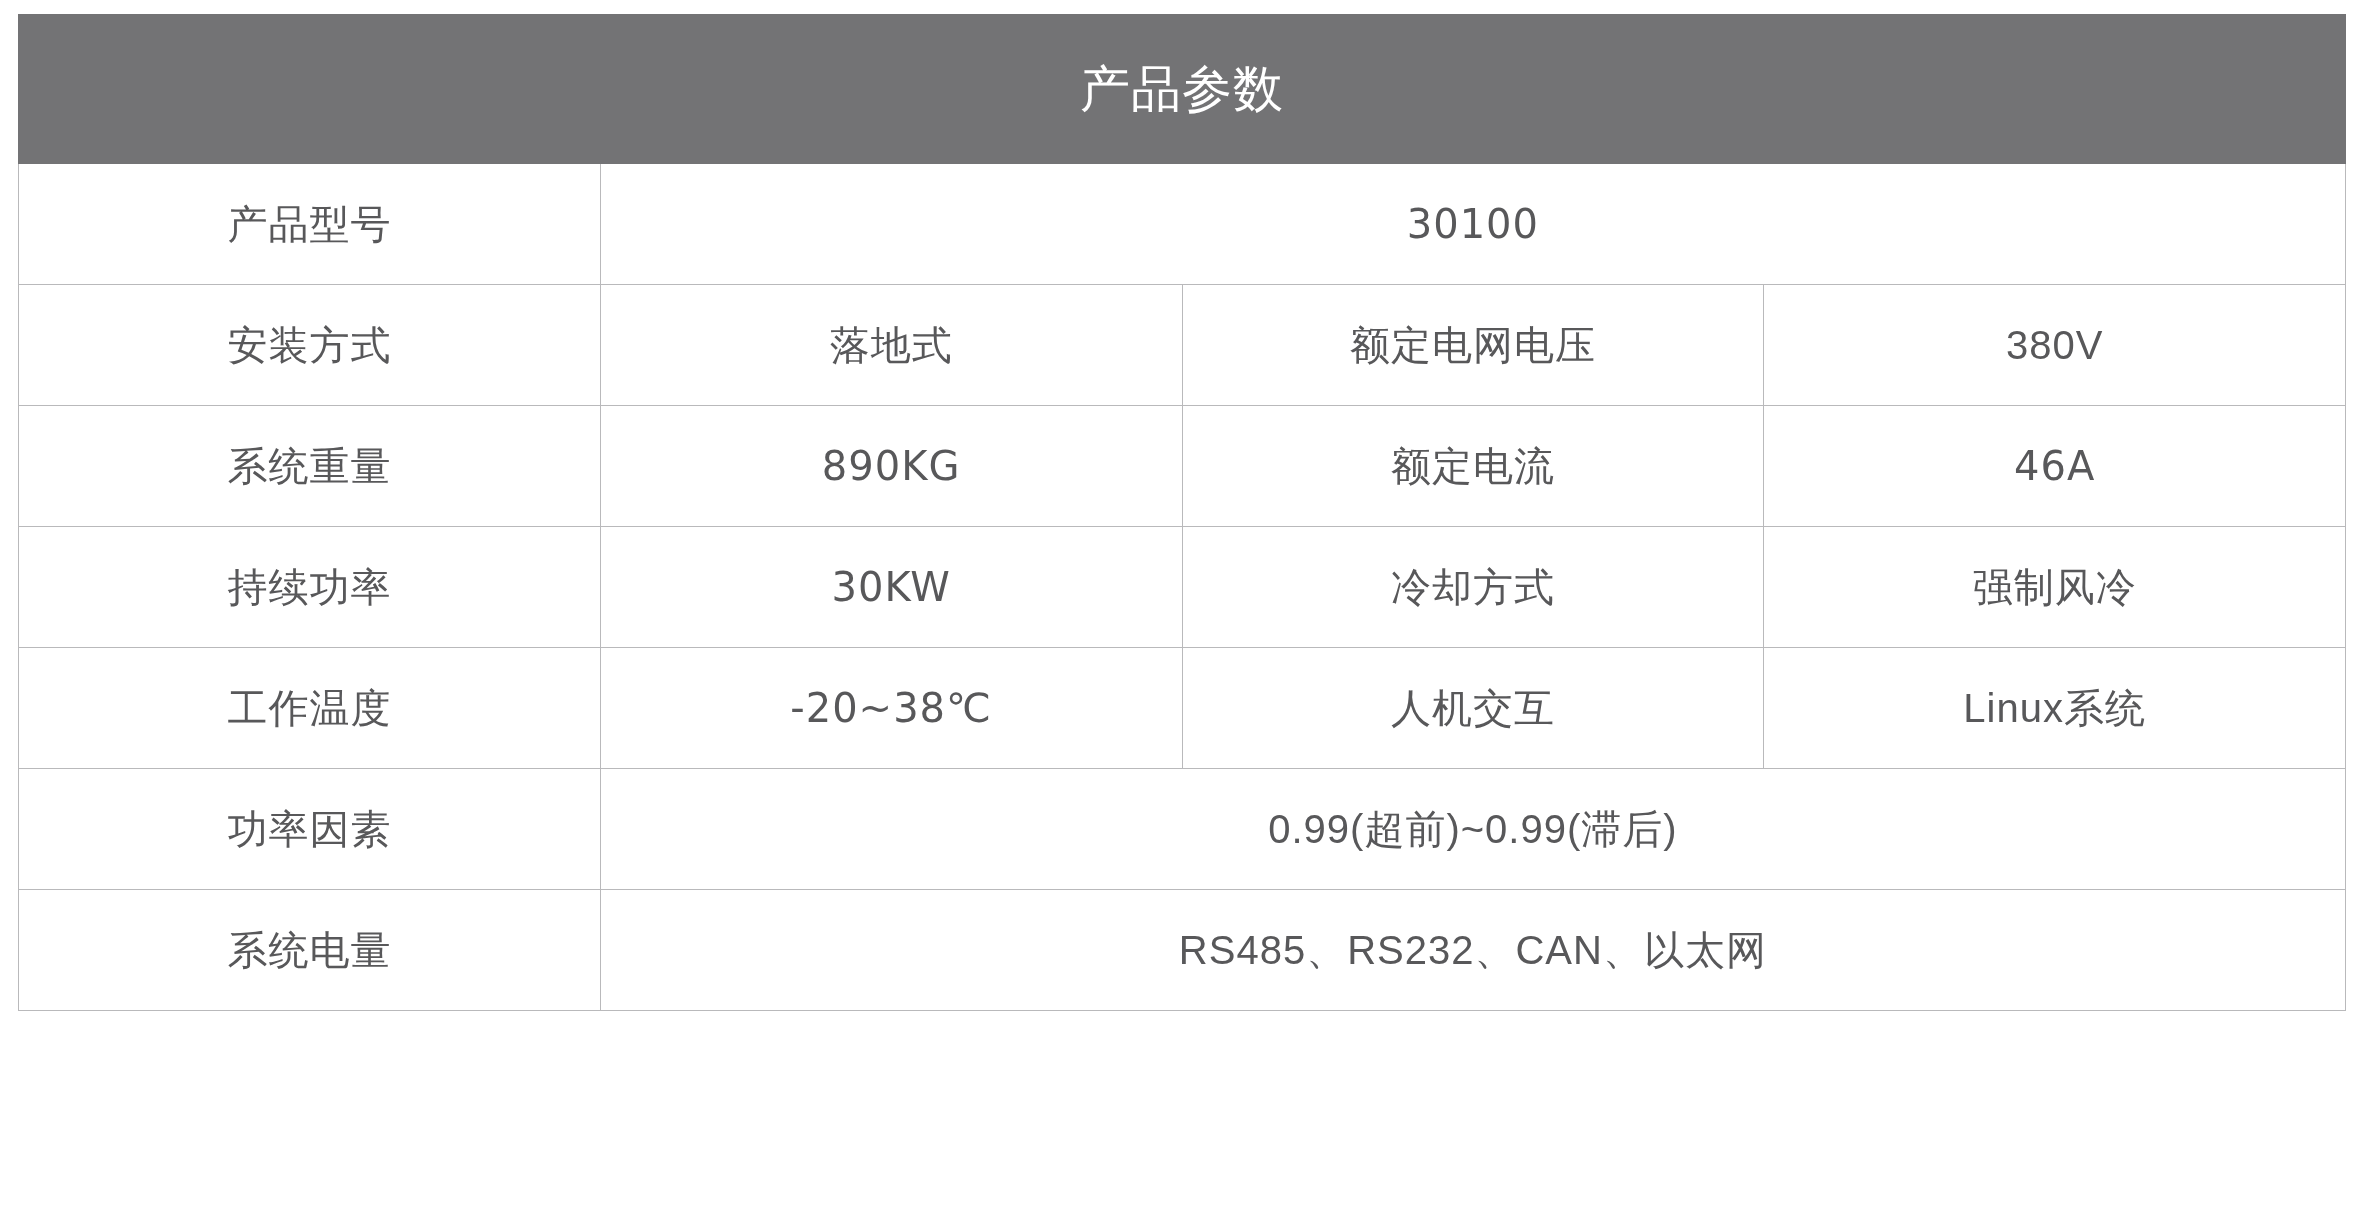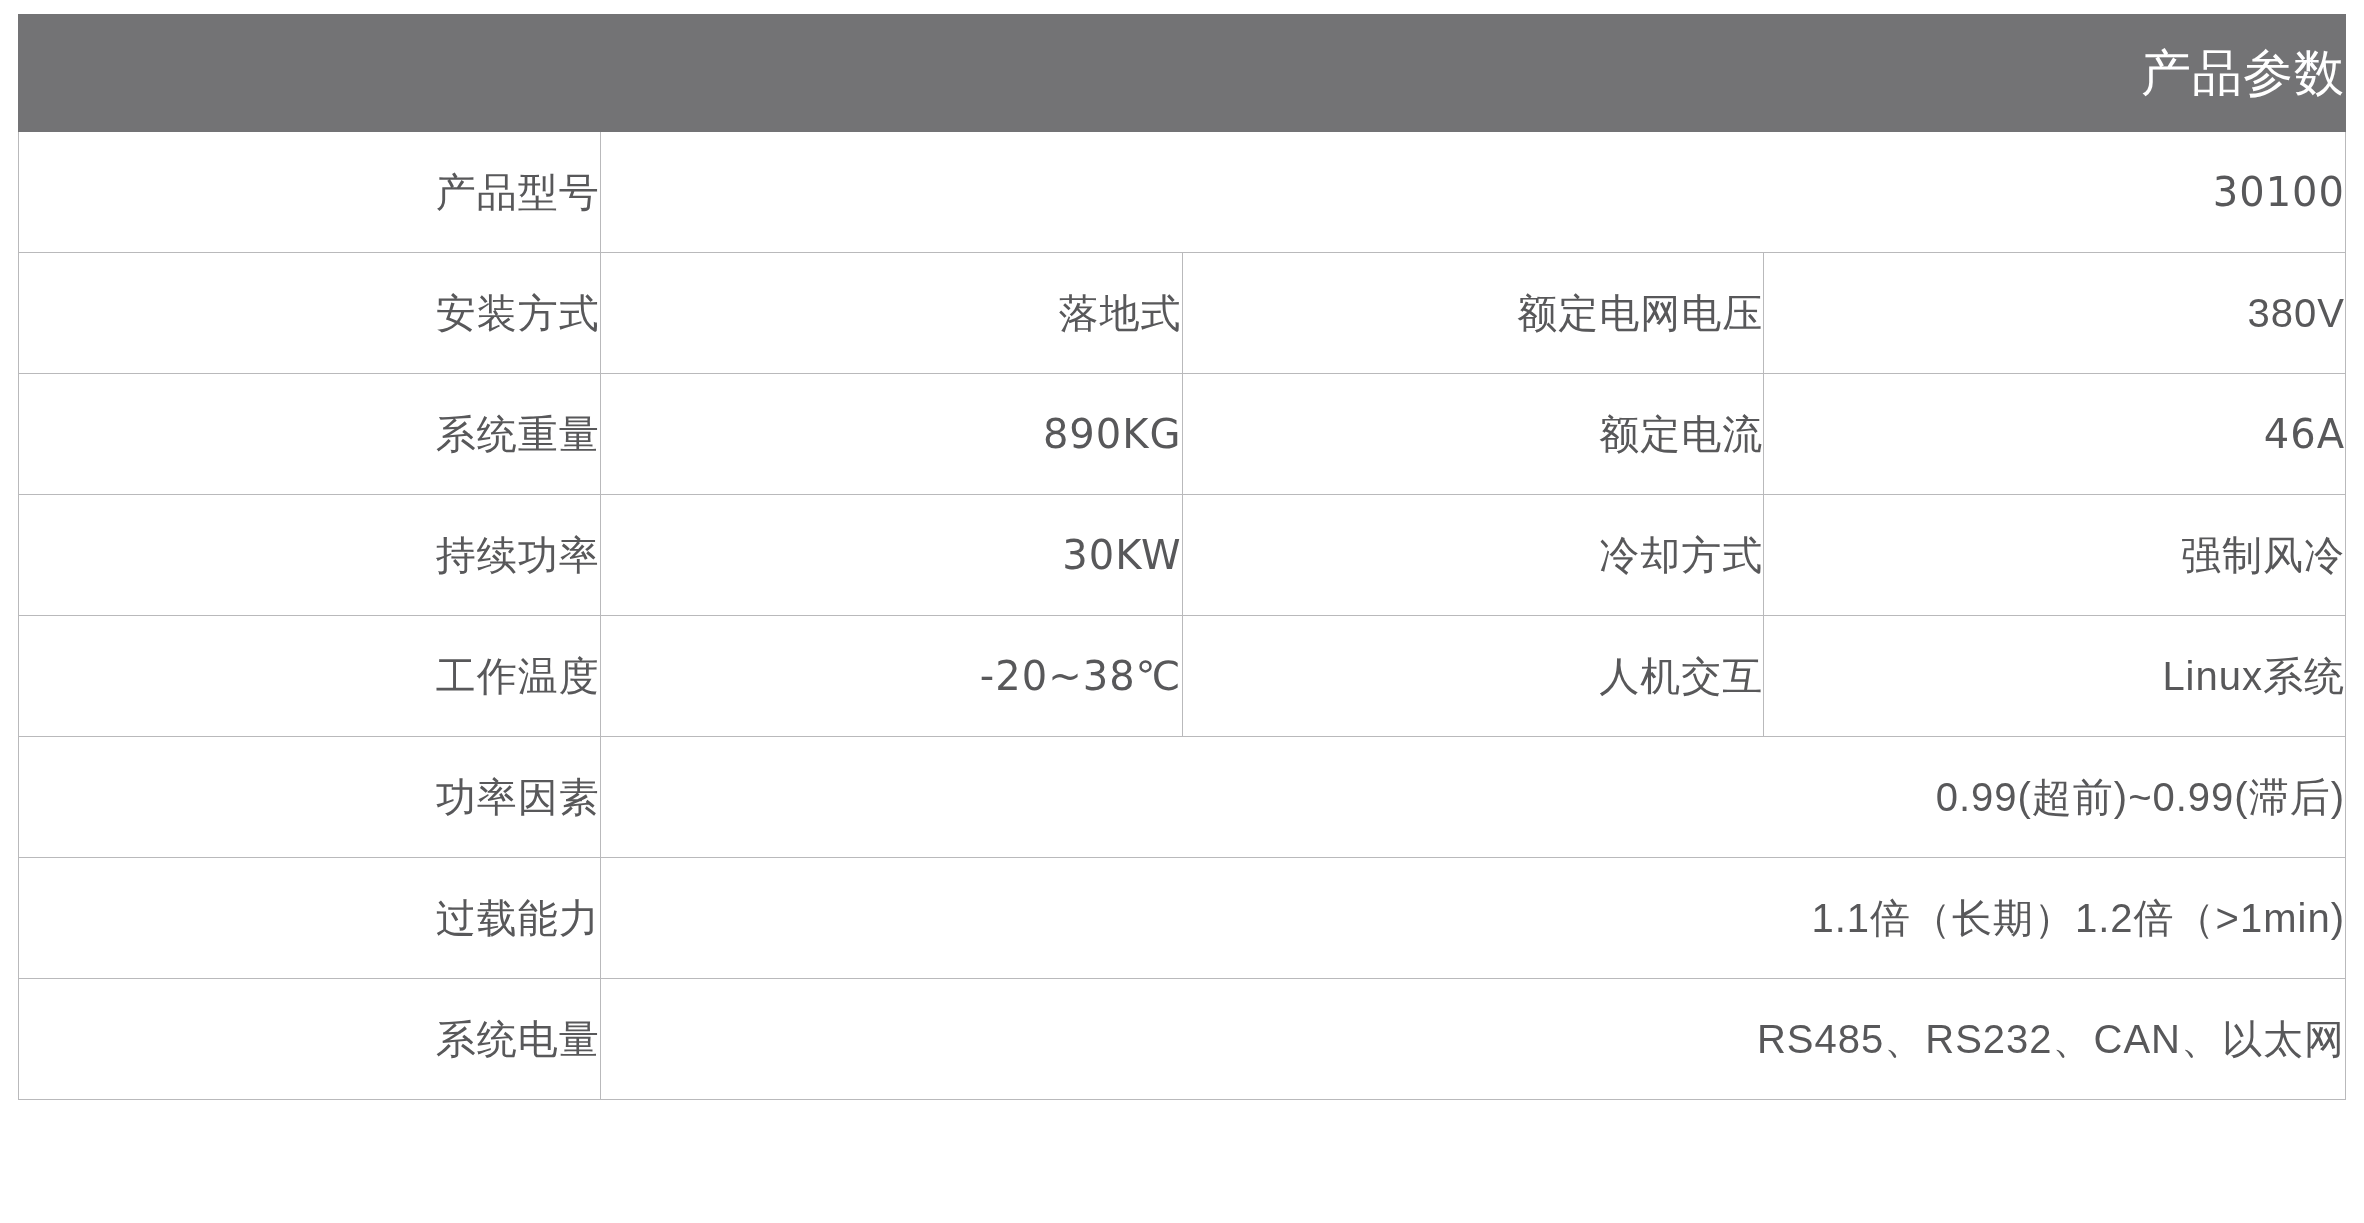--- a/index.html
+++ b/index.html
@@ -21,27 +21,27 @@
     background: #ffffff;
   }
   table.spec {
     border-collapse: collapse;
     table-layout: fixed;
     width: 2328px;
     border: 1px solid #b9b9bb;
   }
   table.spec td {
     border: 1px solid #b9b9bb;
-    text-align: right;
+    text-align: center;
     vertical-align: middle;
     font-size: 40px;
     color: #58585a;
     font-weight: 400;
     letter-spacing: 1px;
-    padding: 0;
+    padding: 16px;
   }
   .title-cell {
     background: #737375;
     color: #ffffff !important;
     font-size: 50px !important;
     height: 116px;
     letter-spacing: 3px;
     border: 1px solid #737375 !important;
   }
   .row-h {
@@ -107,24 +107,20 @@
         <td class="c2 num">-20~38℃</td>
         <td class="c3">人机交互</td>
         <td class="c4">Linux系统</td>
       </tr>
 
       <tr class="row-h">
         <td class="label">功率因素</td>
         <td colspan="3">0.99(超前)~0.99(滞后)</td>
       </tr>
 
-      <tr class="row-h">
-        <td class="label">过载能力</td>
-        <td colspan="3">1.1倍（长期）1.2倍（&gt;1min)</td>
-      </tr>
 
       <tr class="row-h">
         <td class="label">系统电量</td>
         <td colspan="3">RS485、RS232、CAN、以太网</td>
       </tr>
     </tbody>
   </table>
 </div>
 
 </body></html>

